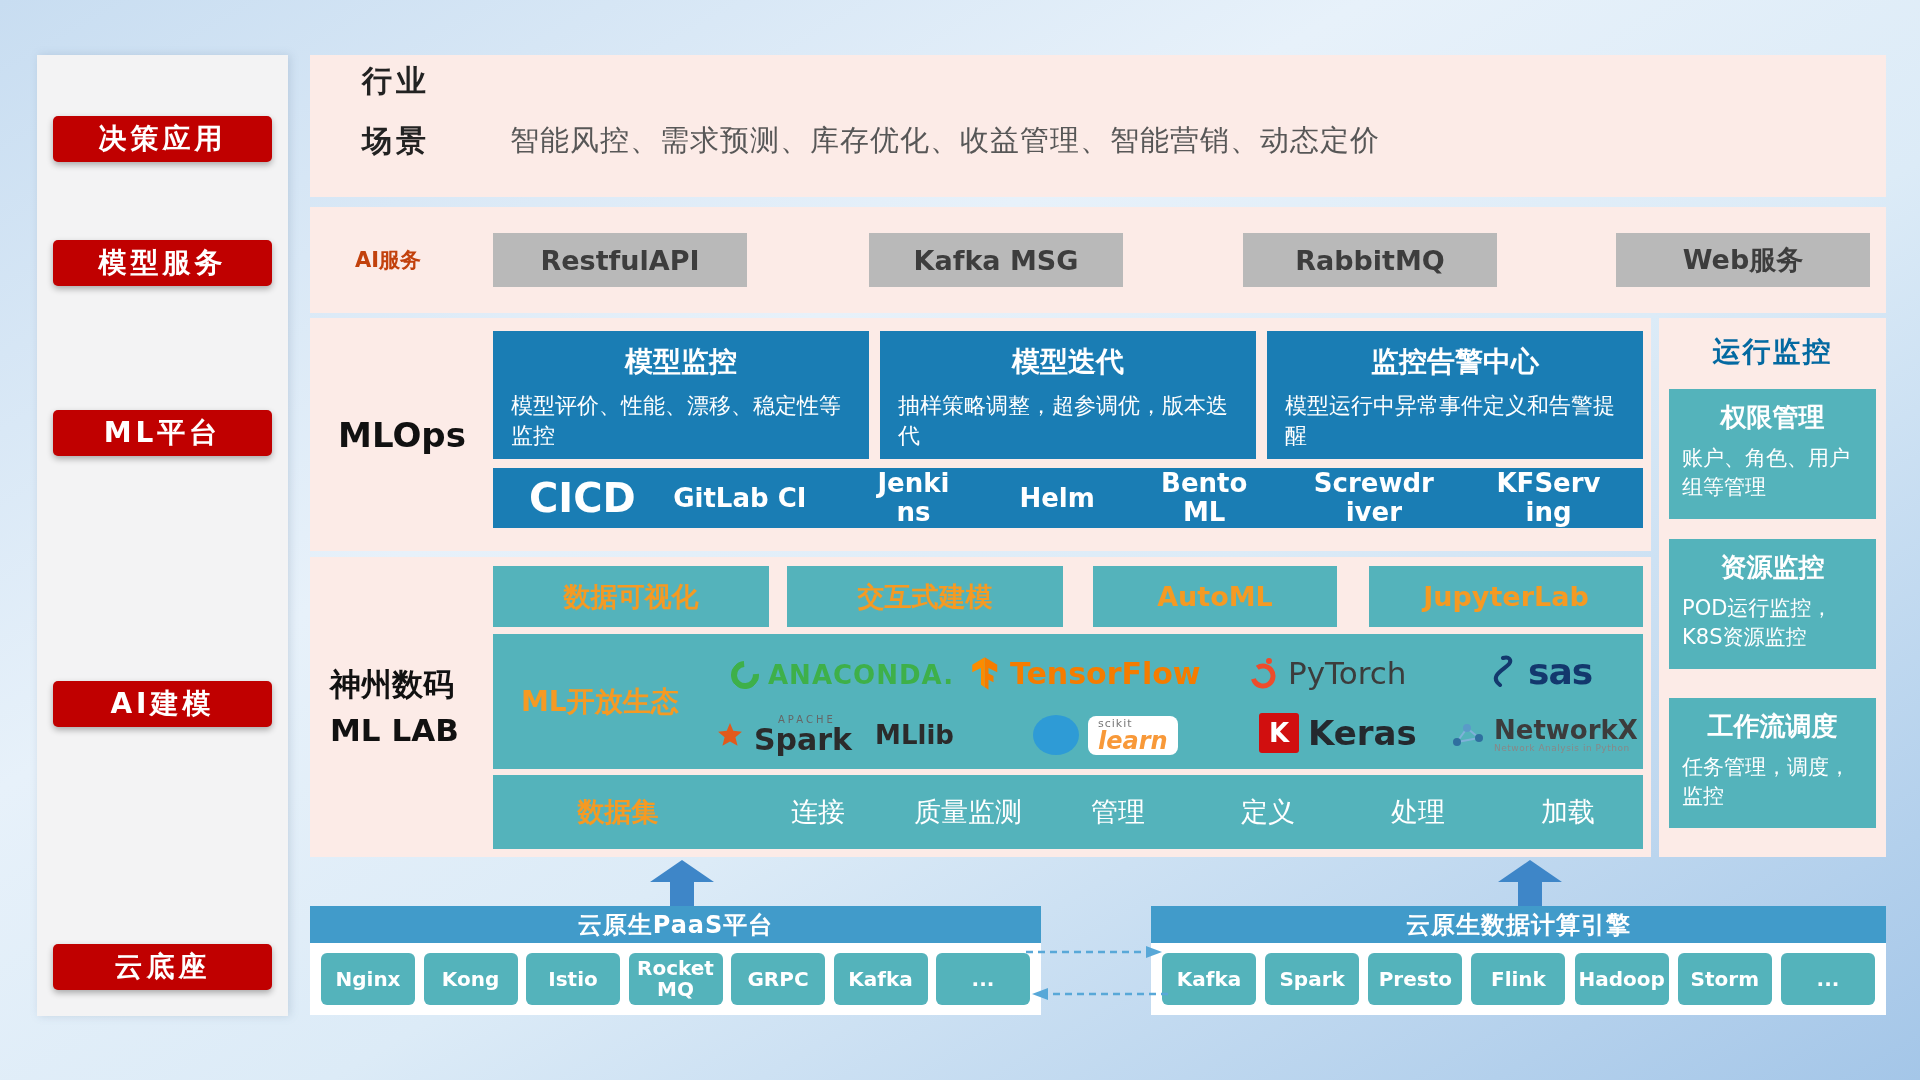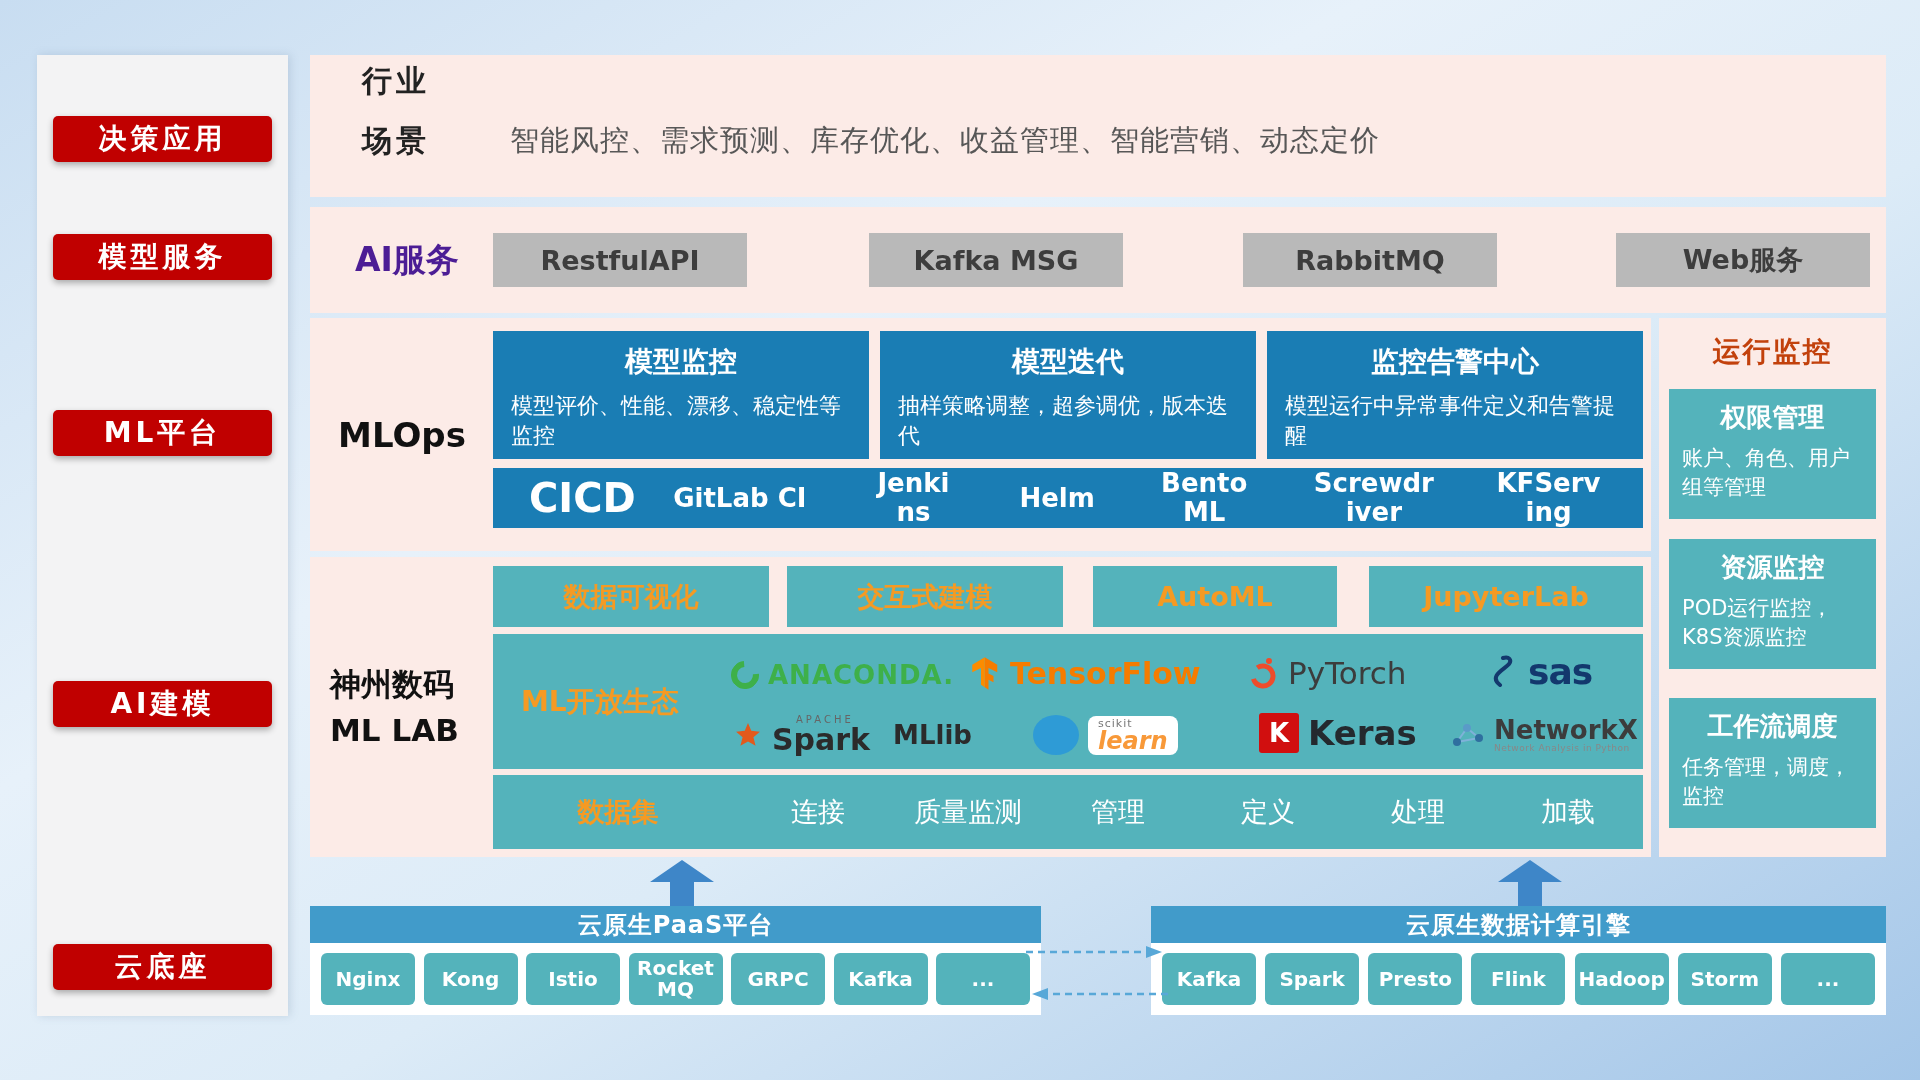--- a/index.html
+++ b/index.html
@@ -18,21 +18,21 @@
 
   
   .panel{ position:absolute; background:#fcebe7; }
   .row-industry{ left:310px; top:55px; width:1576px; height:142px; padding-top:0; }
   .ind-line{ display:flex; align-items:center; height:52px; padding-left:52px; margin-bottom:8px; }
   .ind-label{ width:148px; font-size:30px; font-weight:bold; color:#222; letter-spacing:4px; }
   .ind-value{ font-size:29px; color:#575757; letter-spacing:1px; }
 
   .row-ai{ left:310px; top:207px; width:1576px; height:106px; }
   .ai-label{ position:absolute; left:45px; top:0; height:100%; display:flex; align-items:center;
-    font-size:33px; font-weight:bold; color:#4c1d95; }
+    font-size:21px; font-weight:bold; color:#c2410c; }
   .gray-btn{ position:absolute; top:26px; width:254px; height:54px; background:#b9b9b9;
     color:#3d3d3d; font-size:27px; font-weight:bold;
     display:flex; align-items:center; justify-content:center; }
 
   
   .row-mlops{ left:310px; top:318px; width:1341px; height:233px; }
   .mlops-label{ position:absolute; left:12px; top:0; width:160px; height:100%;
     display:flex; align-items:center; justify-content:center;
     font-size:34px; font-weight:bold; color:#111; }
   .blue-card{ position:absolute; top:13px; width:376px; height:128px; background:#1a7db4; color:#fff; }
@@ -78,21 +78,21 @@
   .nx-text{ font-size:26px; font-weight:600; color:#3c3c3c; }
   .nx-sub{ font-size:9px; color:#888; letter-spacing:.5px; }
   .dataset-bar{ position:absolute; left:183px; top:218px; width:1150px; height:74px; background:#54b3bb;
     display:flex; align-items:center; }
   .ds-label{ width:250px; text-align:center; color:#f59a23; font-weight:bold; font-size:27px; }
   .ds-item{ flex:1; text-align:center; color:#fff; font-size:27px; }
 
   
   .monitor{ left:1659px; top:318px; width:227px; height:539px; }
   .mon-title{ margin-top:15px; text-align:center; font-size:28px; font-weight:bold;
-    color:#c2410c; letter-spacing:2px; }
+    color:#0369a1; letter-spacing:2px; }
   .mon-card{ position:absolute; left:10px; width:207px; height:130px; background:#54b3bb; color:#fff; }
   .mon-card .t{ text-align:center; font-size:26px; font-weight:bold; margin-top:11px; }
   .mon-card .d{ font-size:21px; margin:9px 13px 0; line-height:1.4; }
 
   
   .bar-header{ position:absolute; height:37px; background:#419bca; color:#fff; font-size:24px;
     font-weight:bold; display:flex; align-items:center; justify-content:center; letter-spacing:1px; }
   .strip{ position:absolute; height:72px; background:#fff; display:flex; align-items:center;
     justify-content:space-between; padding:0 11px; }
   .tech-btn{ width:94px; height:52px; background:#54b3bb; color:#fff; font-size:20px; font-weight:bold;
@@ -101,21 +101,21 @@
   .up-arrow{ position:absolute; width:64px; height:46px; }
   .dash-arrows{ position:absolute; left:1018px; top:930px; }
 </style>
 </head>
 <body>
 
 <div class="stage">
 
   <div class="sidebar">
     <div class="red-btn" style="top:61px">决策应用</div>
-    <div class="red-btn" style="top:179px">模型服务</div>
+    <div class="red-btn" style="top:185px">模型服务</div>
     <div class="red-btn" style="top:355px">ML平台</div>
     <div class="red-btn" style="top:626px">AI建模</div>
     <div class="red-btn" style="top:889px">云底座</div>
   </div>
 
   <div class="panel row-industry">
     <div class="ind-line">
       <span class="ind-label">行业</span>
     </div>
     <div class="ind-line">
@@ -196,21 +196,21 @@
         <span class="pt-text">PyTorch</span>
       </div>
 
       <div class="logo" style="left:1000px;top:14px">
         <svg width="26" height="32" viewBox="0 0 26 32">
           <path d="M7 30 C-5 21 12 14 16 9 C19 5 16 1 10 3" fill="none" stroke="#13386d" stroke-width="4" stroke-linecap="round"></path>
         </svg>
         <span class="sas-text">sas</span>
       </div>
 
-      <div class="logo" style="left:242px;top:78px">
+      <div class="logo" style="left:224px;top:78px">
         <svg width="26" height="26" viewBox="0 0 24 24">
           <path fill="#e25a1c" d="M12 1 L15 8 L23 9 L17 14 L19 22 L12 18 L5 22 L7 14 L1 9 L9 8 Z"></path>
         </svg>
         <span class="spark-col">
           <span class="apache">APACHE</span>
           <span class="spark-line">
               <span class="spark-text">Spark</span>
             </span>
         </span>
         <span class="mllib">MLlib</span>

